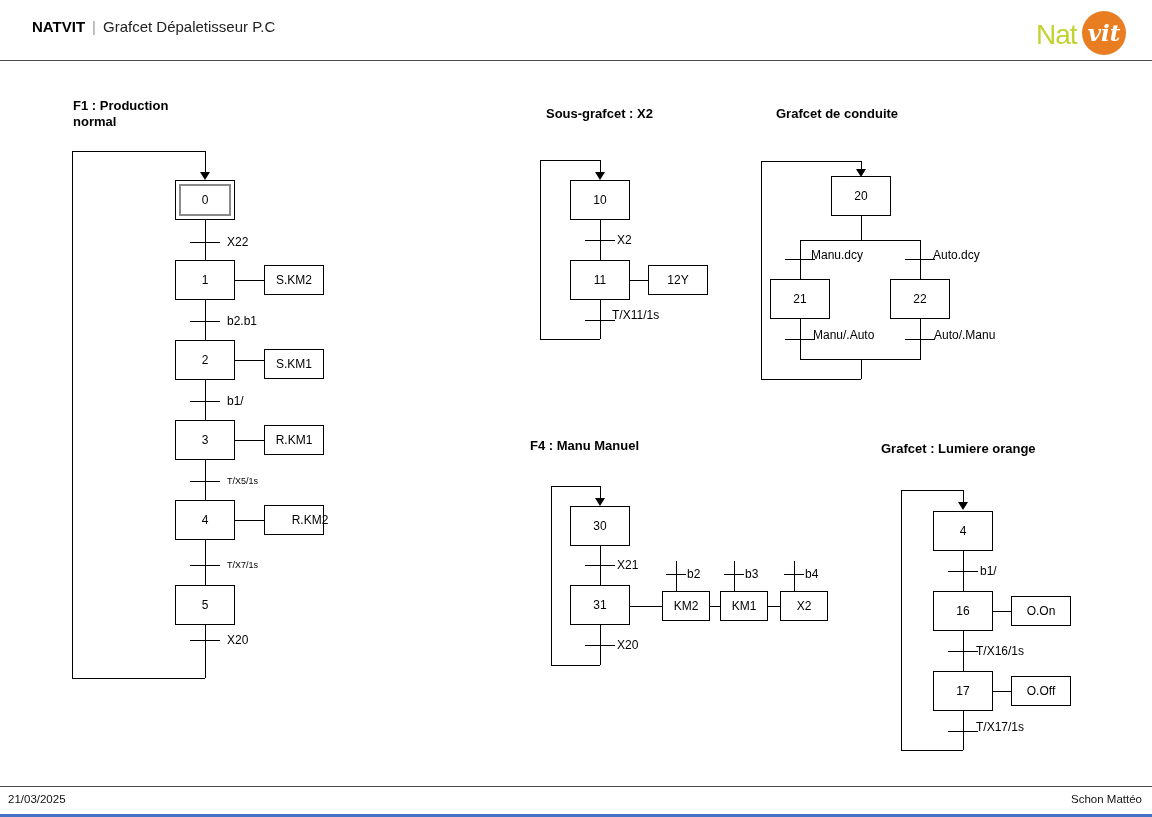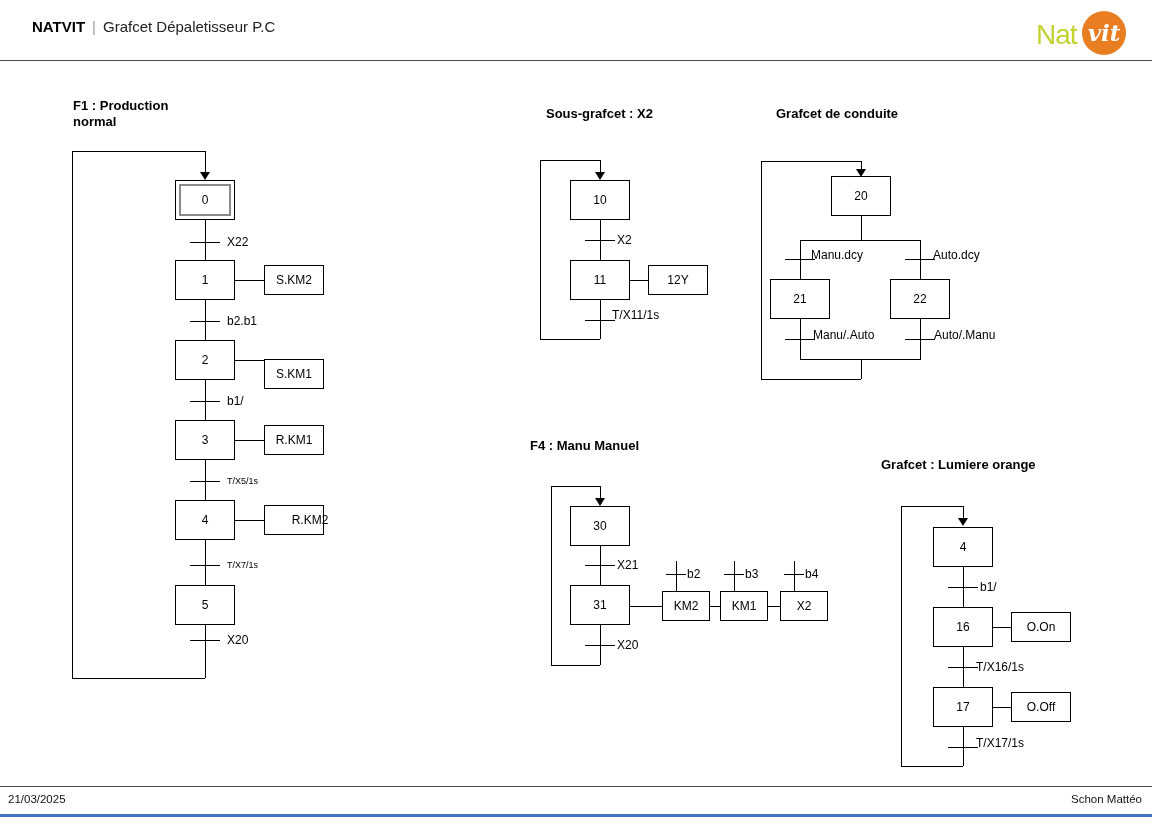--- a/index.html
+++ b/index.html
@@ -119,21 +119,21 @@
     <div class="box step" style="left:115px; top:405px;">
         <span>4</span>
       </div>
     <div class="box step" style="left:115px; top:490px;">
         <span>5</span>
       </div>
 
     <div class="box action" style="left:204px; top:170px;">
         <span>S.KM2</span>
       </div>
-    <div class="box action" style="left:204px; top:264px;">
+    <div class="box action" style="left:204px; top:254px;">
         <span>S.KM1</span>
       </div>
     <div class="box action" style="left:204px; top:330px;">
         <span>R.KM1</span>
       </div>
     <div class="box action" style="left:204px; top:410px;padding-left:32px;">
         <span>R.KM2</span>
       </div>
   </div>
 
@@ -245,21 +245,21 @@
         <span>KM2</span>
       </div>
     <div class="box action" style="left:200px; top:161px; width:48px;">
         <span>KM1</span>
       </div>
     <div class="box action" style="left:260px; top:161px; width:48px;">
         <span>X2</span>
       </div>
   </div>
 
-  <div class="diagram" style="left:860px; top:448px; width:270px; height:330px;text-decoration:underline;">
+  <div class="diagram" style="left:860px; top:432px; width:270px; height:330px;text-decoration:underline;">
     <div class="dia-title" style="left:21px; top:9px;">Grafcet : Lumiere orange</div>
 
     <div class="hl" style="left:41px; top:58px;  width:62px;"></div>
     <div class="vl" style="left:41px; top:58px;  height:260px;"></div>
     <div class="hl" style="left:41px; top:318px; width:62px;"></div>
     <div class="vl" style="left:103px; top:58px; height:13px;"></div>
     <div class="arrowhead" style="left:98px; top:70px;"></div>
     <div class="vl" style="left:103px; top:119px; height:40px;"></div>
     <div class="vl" style="left:103px; top:199px; height:40px;"></div>
     <div class="vl" style="left:103px; top:279px; height:39px;"></div>

